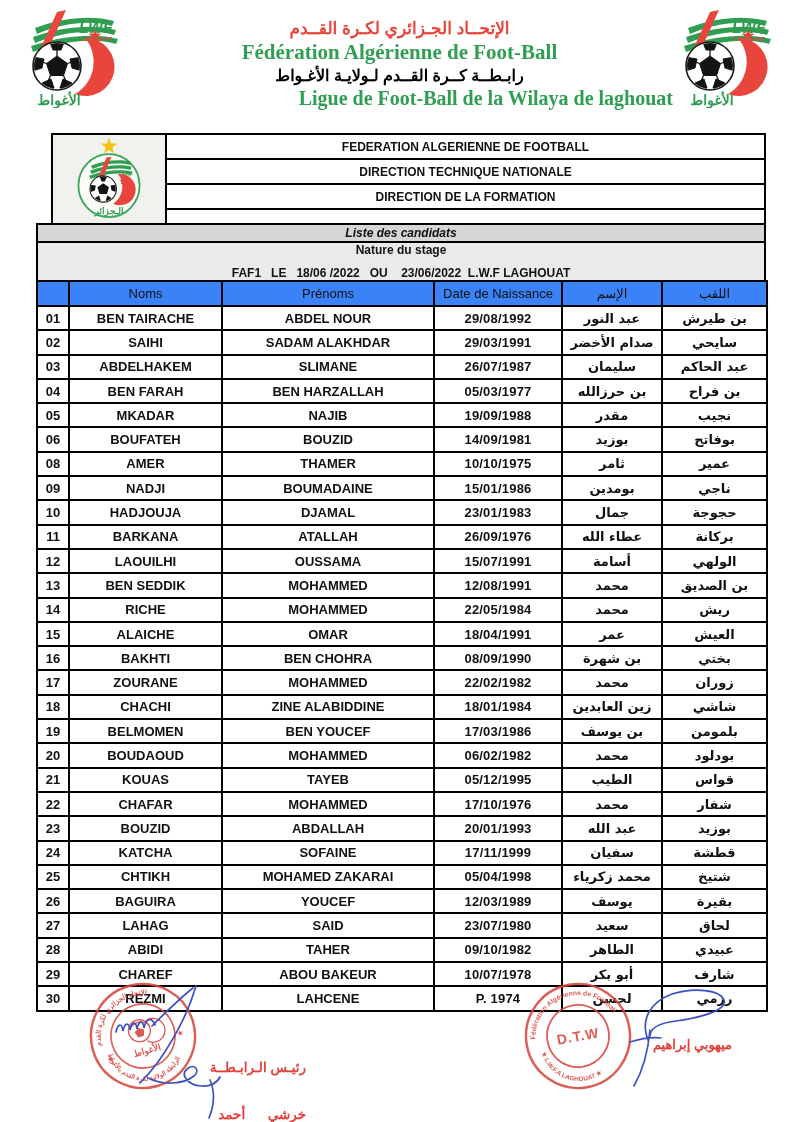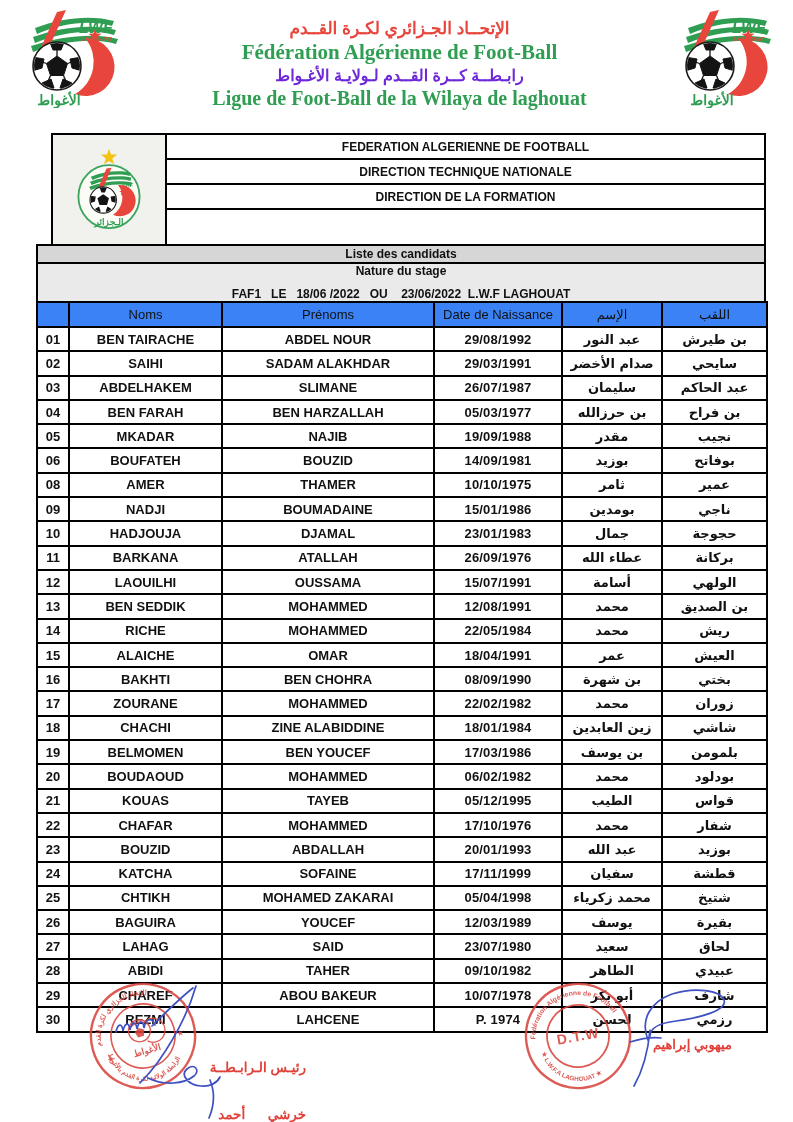--- a/index.html
+++ b/index.html
@@ -7,35 +7,35 @@
         font-family:"Liberation Sans",sans-serif;color:#111;}
 
   
   .letterhead{position:absolute;top:8px;left:0;width:793px;height:112px;
               display:flex;justify-content:space-between;align-items:flex-start;
               padding:0 14px 0 20px;box-sizing:border-box;}
   .lh-logo{flex:0 0 auto;}
   .lh-center{flex:1 1 auto;text-align:center;margin-top:10px;line-height:1.25;}
   .lh-ar-red{color:#e8463c;font-weight:bold;font-size:17px;direction:rtl;}
   .lh-fr{color:#2f9e52;font-weight:bold;font-size:21px;font-family:"Liberation Serif",serif;}
-  .lh-ar-green{color:#6d28d9;font-weight:bold;font-size:16px;direction:rtl;}
-  .lh-fr2{color:#2f9e52;font-weight:bold;font-size:20px;font-family:"Liberation Serif",serif;}
+  .lh-ar-green{color:#000000;font-weight:bold;font-size:16px;direction:rtl;}
+  .lh-fr2{color:#2f9e52;font-weight:bold;font-size:20px;font-family:"Liberation Serif",serif;text-align:right;}
 
   
   .doc{position:absolute;left:36px;top:133px;width:730px;}
-  .org-box{display:flex;border:2px solid #000;height:113px;box-sizing:border-box;background:#fff;margin-left:15px;}
+  .org-box{display:flex;border:2px solid #000;height:92px;box-sizing:border-box;background:#fff;margin-left:15px;}
   .org-logo-cell{width:112px;border-right:2px solid #000;background:#f1f1ee;
                  display:flex;align-items:center;justify-content:center;}
   .org-right{flex:1;display:flex;flex-direction:column;}
   .org-row{height:23px;border-bottom:2px solid #000;display:flex;align-items:center;
            justify-content:center;font-weight:bold;font-size:12px;letter-spacing:0;}
   .org-fill{flex:1;}
   .bar{border:2px solid #000;margin-top:-2px;box-sizing:border-box;text-align:center;}
   .liste-bar{height:20px;background:#d6d6d6;font-weight:bold;font-size:12px;
-             display:flex;align-items:center;justify-content:center;}
+             display:flex;align-items:center;justify-content:center;font-style:italic;}
   .nature-bar{height:41px;background:#eaeaea;font-weight:bold;font-size:12px;
               display:flex;flex-direction:column;align-items:center;justify-content:center;gap:9px;}
   .nature-line2{white-space:pre;}
 
   table.cand{border-collapse:collapse;table-layout:fixed;width:730px;margin-top:-2px;}
   table.cand td,table.cand th{border:2px solid #000;padding:0;text-align:center;
                               overflow:hidden;white-space:nowrap;}
   table.cand th{height:23px;background:#3b82f6;font-size:13px;font-weight:normal;}
   th.h-prenoms{font-weight:bold;}
   th.h-dob{font-weight:bold;font-size:11px;}

